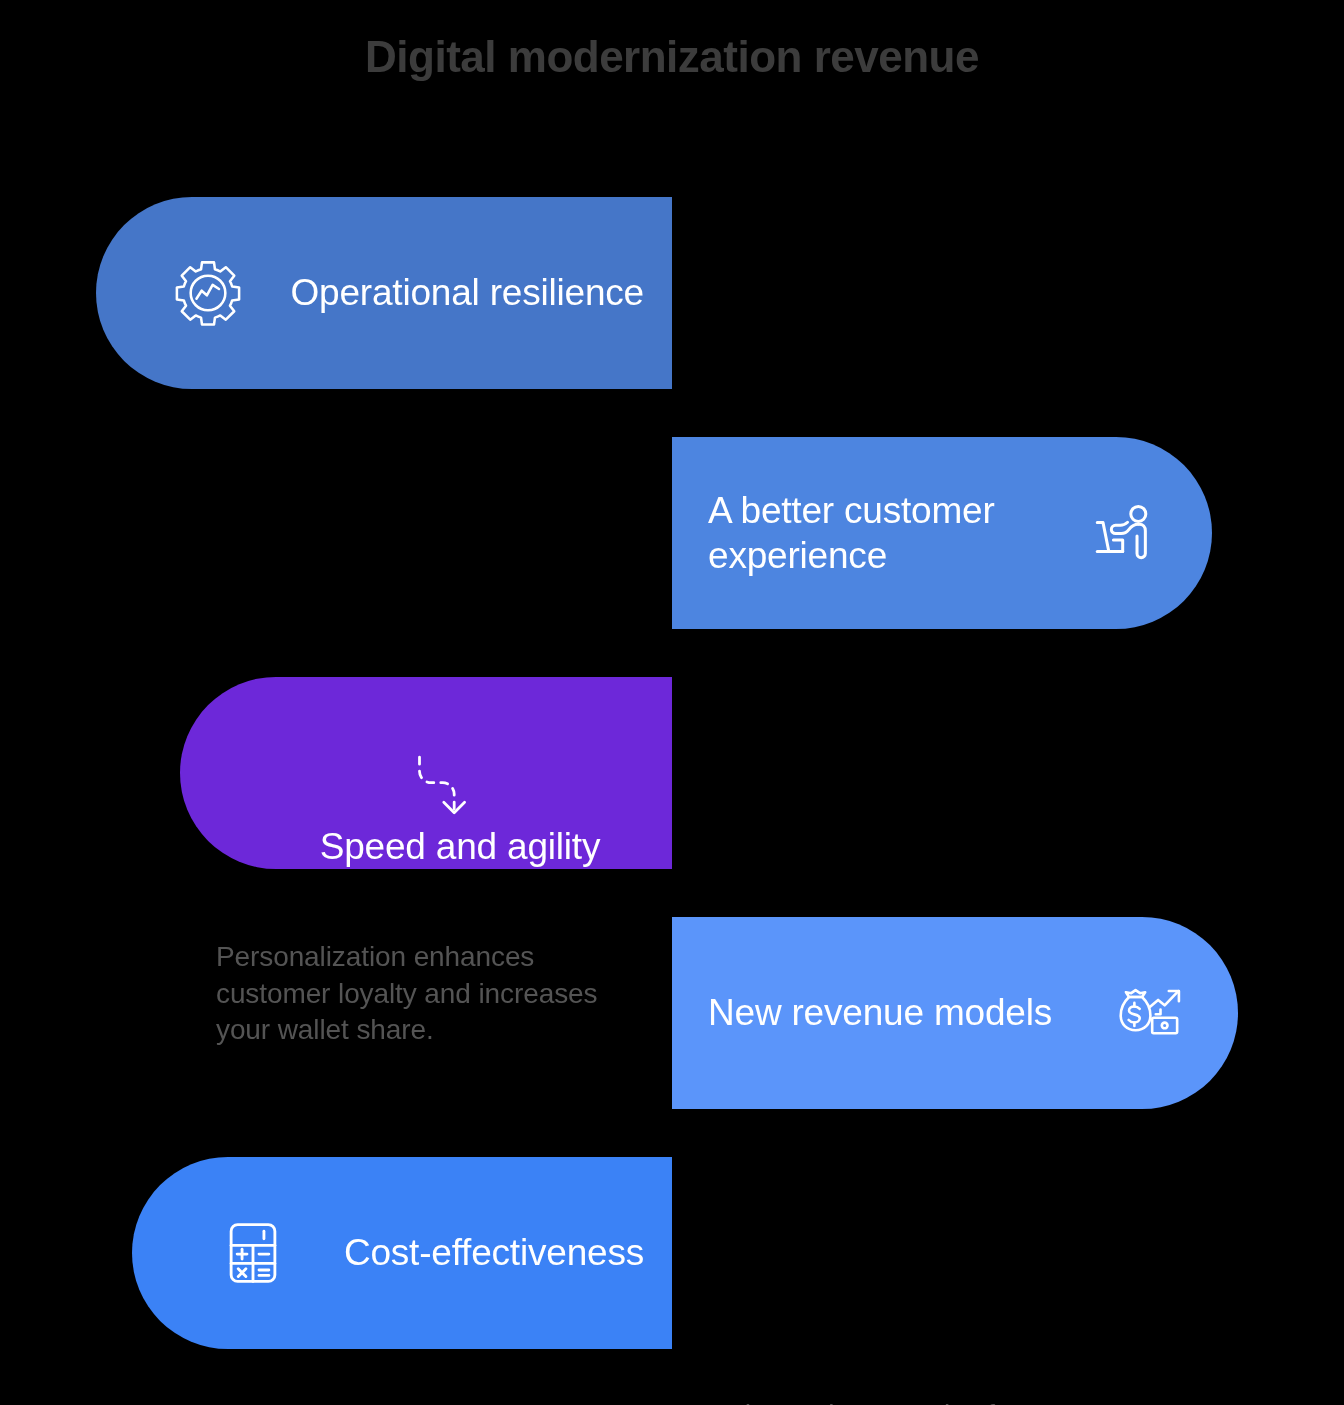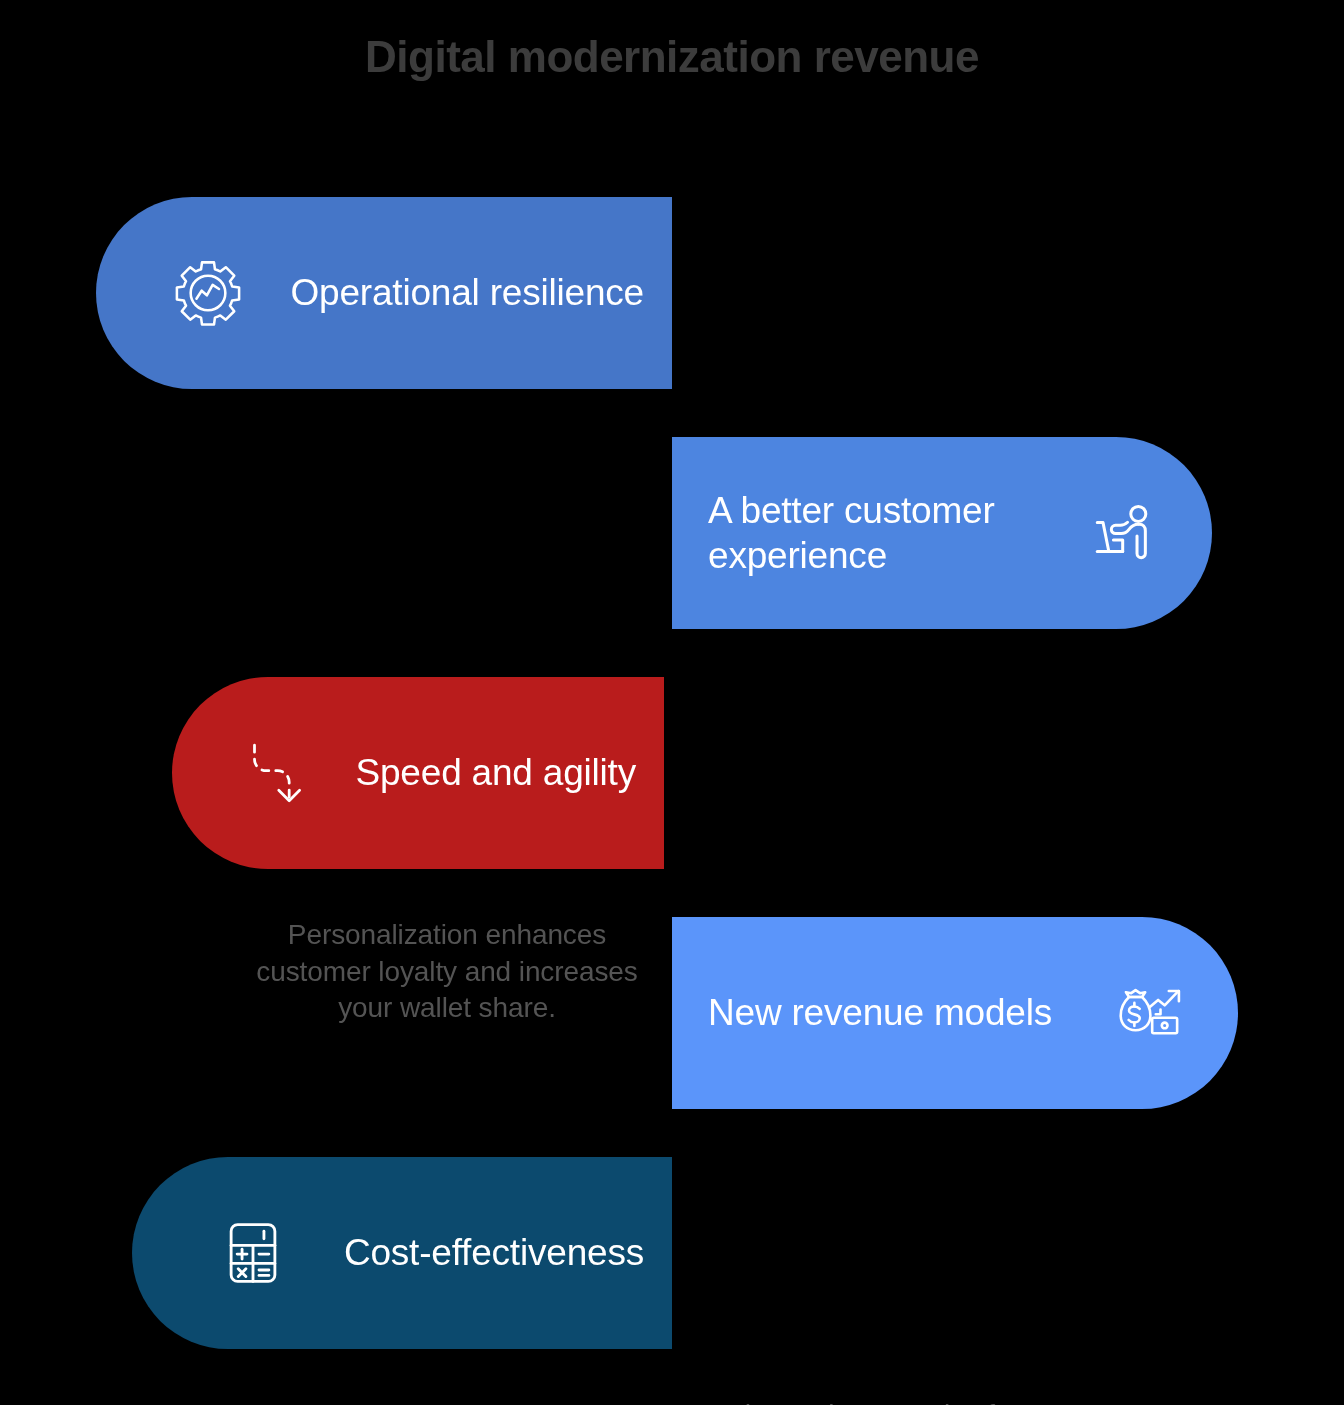--- a/index.html
+++ b/index.html
@@ -48,23 +48,23 @@
   
   .pill.right {
     border-radius:0 96px 96px 0;
     justify-content:space-between;
     padding-left:36px;
     padding-right:48px;
   }
 
   .pill-1 { left:96px;  width:576px; background:#4576c8; }
   .pill-2 { left:672px; width:540px; background:#4d85e0; }
-  .pill-3 { left:172px; width:492px; background:#b91c1c; }
+  .pill-3 { left:180px; width:492px; background:#6d28d9;flex-direction:column; }
   .pill-4 { left:672px; width:566px; background:#5b95fa;gap:16px; }
-  .pill-5 { left:132px; width:540px; background:#0c4a6e;gap:8px; }
+  .pill-5 { left:132px; width:540px; background:#3b82f6;gap:8px; }
 
   .pill-icon {
     flex:0 0 auto;
     width:78px; height:78px;
     display:flex; align-items:center; justify-content:center;
   }
   .pill-icon svg { display:block; }
 
   .pill-label {
     color:#ffffff;
@@ -82,21 +82,21 @@
   
   .desc {
     position:absolute;
     color:#545454;
     font-size:28px;
     line-height:1.31;
     letter-spacing:-0.1px;
     white-space:pre-line;
   }
   .desc.to-right { left:700px; width:430px; text-align:left; }
-  .desc.to-left  { left:236px; width:422px; text-align:center; }
+  .desc.to-left  { left:216px; width:422px; text-align:left;margin-top:22px; }
 
   .desc-1 { top:240px; }
   .desc-2 { top:480px; }
   .desc-3 { top:720px; }
 </style>
 </head>
 <body>
 
 <div class="canvas">
 

